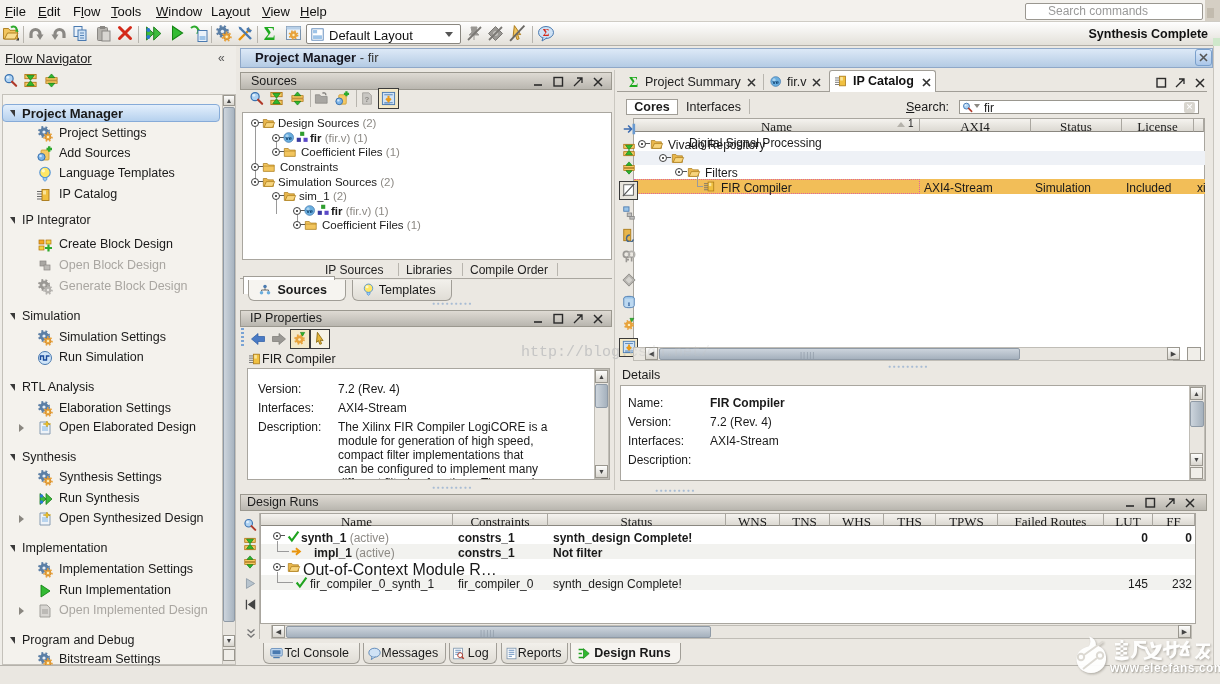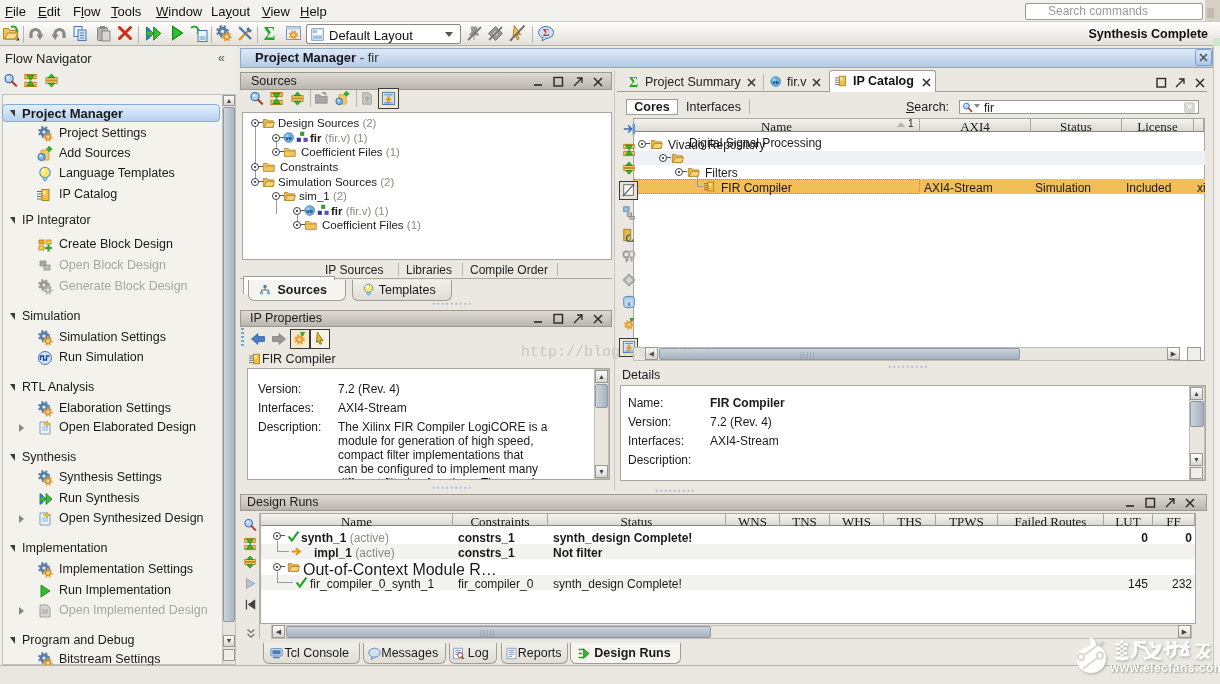--- a/index.html
+++ b/index.html
@@ -10,21 +10,21 @@
 
 #menubar { left:0; top:0; width:1220px; height:22px; background:#f3f1ed; border-bottom:1px solid #cfccc5; }
 .menuitem { position:absolute; top:4px; font-size:13px; color:#111; }
 .menuitem u { text-decoration:underline; }
 #toolbar { left:0; top:22px; width:1220px; height:24px; background:linear-gradient(#fefefe,#e3e0d9); border-bottom:1px solid #b2afa8; }
 .tsep { position:absolute; top:26px; width:1px; height:17px; background:#b8b5ae; }
 #searchbox { left:1025px; top:3px; width:178px; height:17px; background:#fff; border:1px solid #9a9790; border-radius:2px; color:#999; font-size:12px; line-height:15px; padding-left:22px; }
 #synthcomplete { top:27px; right:12px; font-weight:bold; font-size:12.5px; color:#111; }
 
 #flownav { left:0; top:46px; width:236px; height:619px; background:#efede8; }
-#fn-title { left:5px; top:51px; font-size:13px; color:#222; }
+#fn-title { left:5px; top:51px; font-size:13px; color:#222;text-decoration:underline; }
 #fn-list { left:2px; top:94px; width:234px; height:571px; background:#f4f2ed; border:1px solid #c4c1ba; border-right:none; }
 .fn-sect { position:absolute; left:40px; font-size:12.5px; color:#1a1a1a; }
 .fn-item { position:absolute; left:60px; font-size:12.5px; color:#1a1a1a; white-space:nowrap; }
 .fn-item.dis { color:#a9a6a1; }
 .fn-tri { position:absolute; left:10px; width:0; height:0; border-left:5px solid transparent; border-top:7px solid #3a3a3a; }
 .fn-tri2 { position:absolute; left:19px; width:0; height:0; border-top:4px solid transparent; border-bottom:4px solid transparent; border-left:5px solid #8a8780; }
 #fn-sel { left:2px; top:104px; width:218px; height:18px; background:linear-gradient(#e3effc,#b6d1ee); border:1px solid #86abd8; border-radius:4px; }
 #fn-scroll { left:222px; top:94px; width:14px; height:571px; background:#e8e5df; border:1px solid #c4c1ba; }
 
 .phdr { background:linear-gradient(#dedad3,#b9b6af); border:1px solid #9b988f; }

